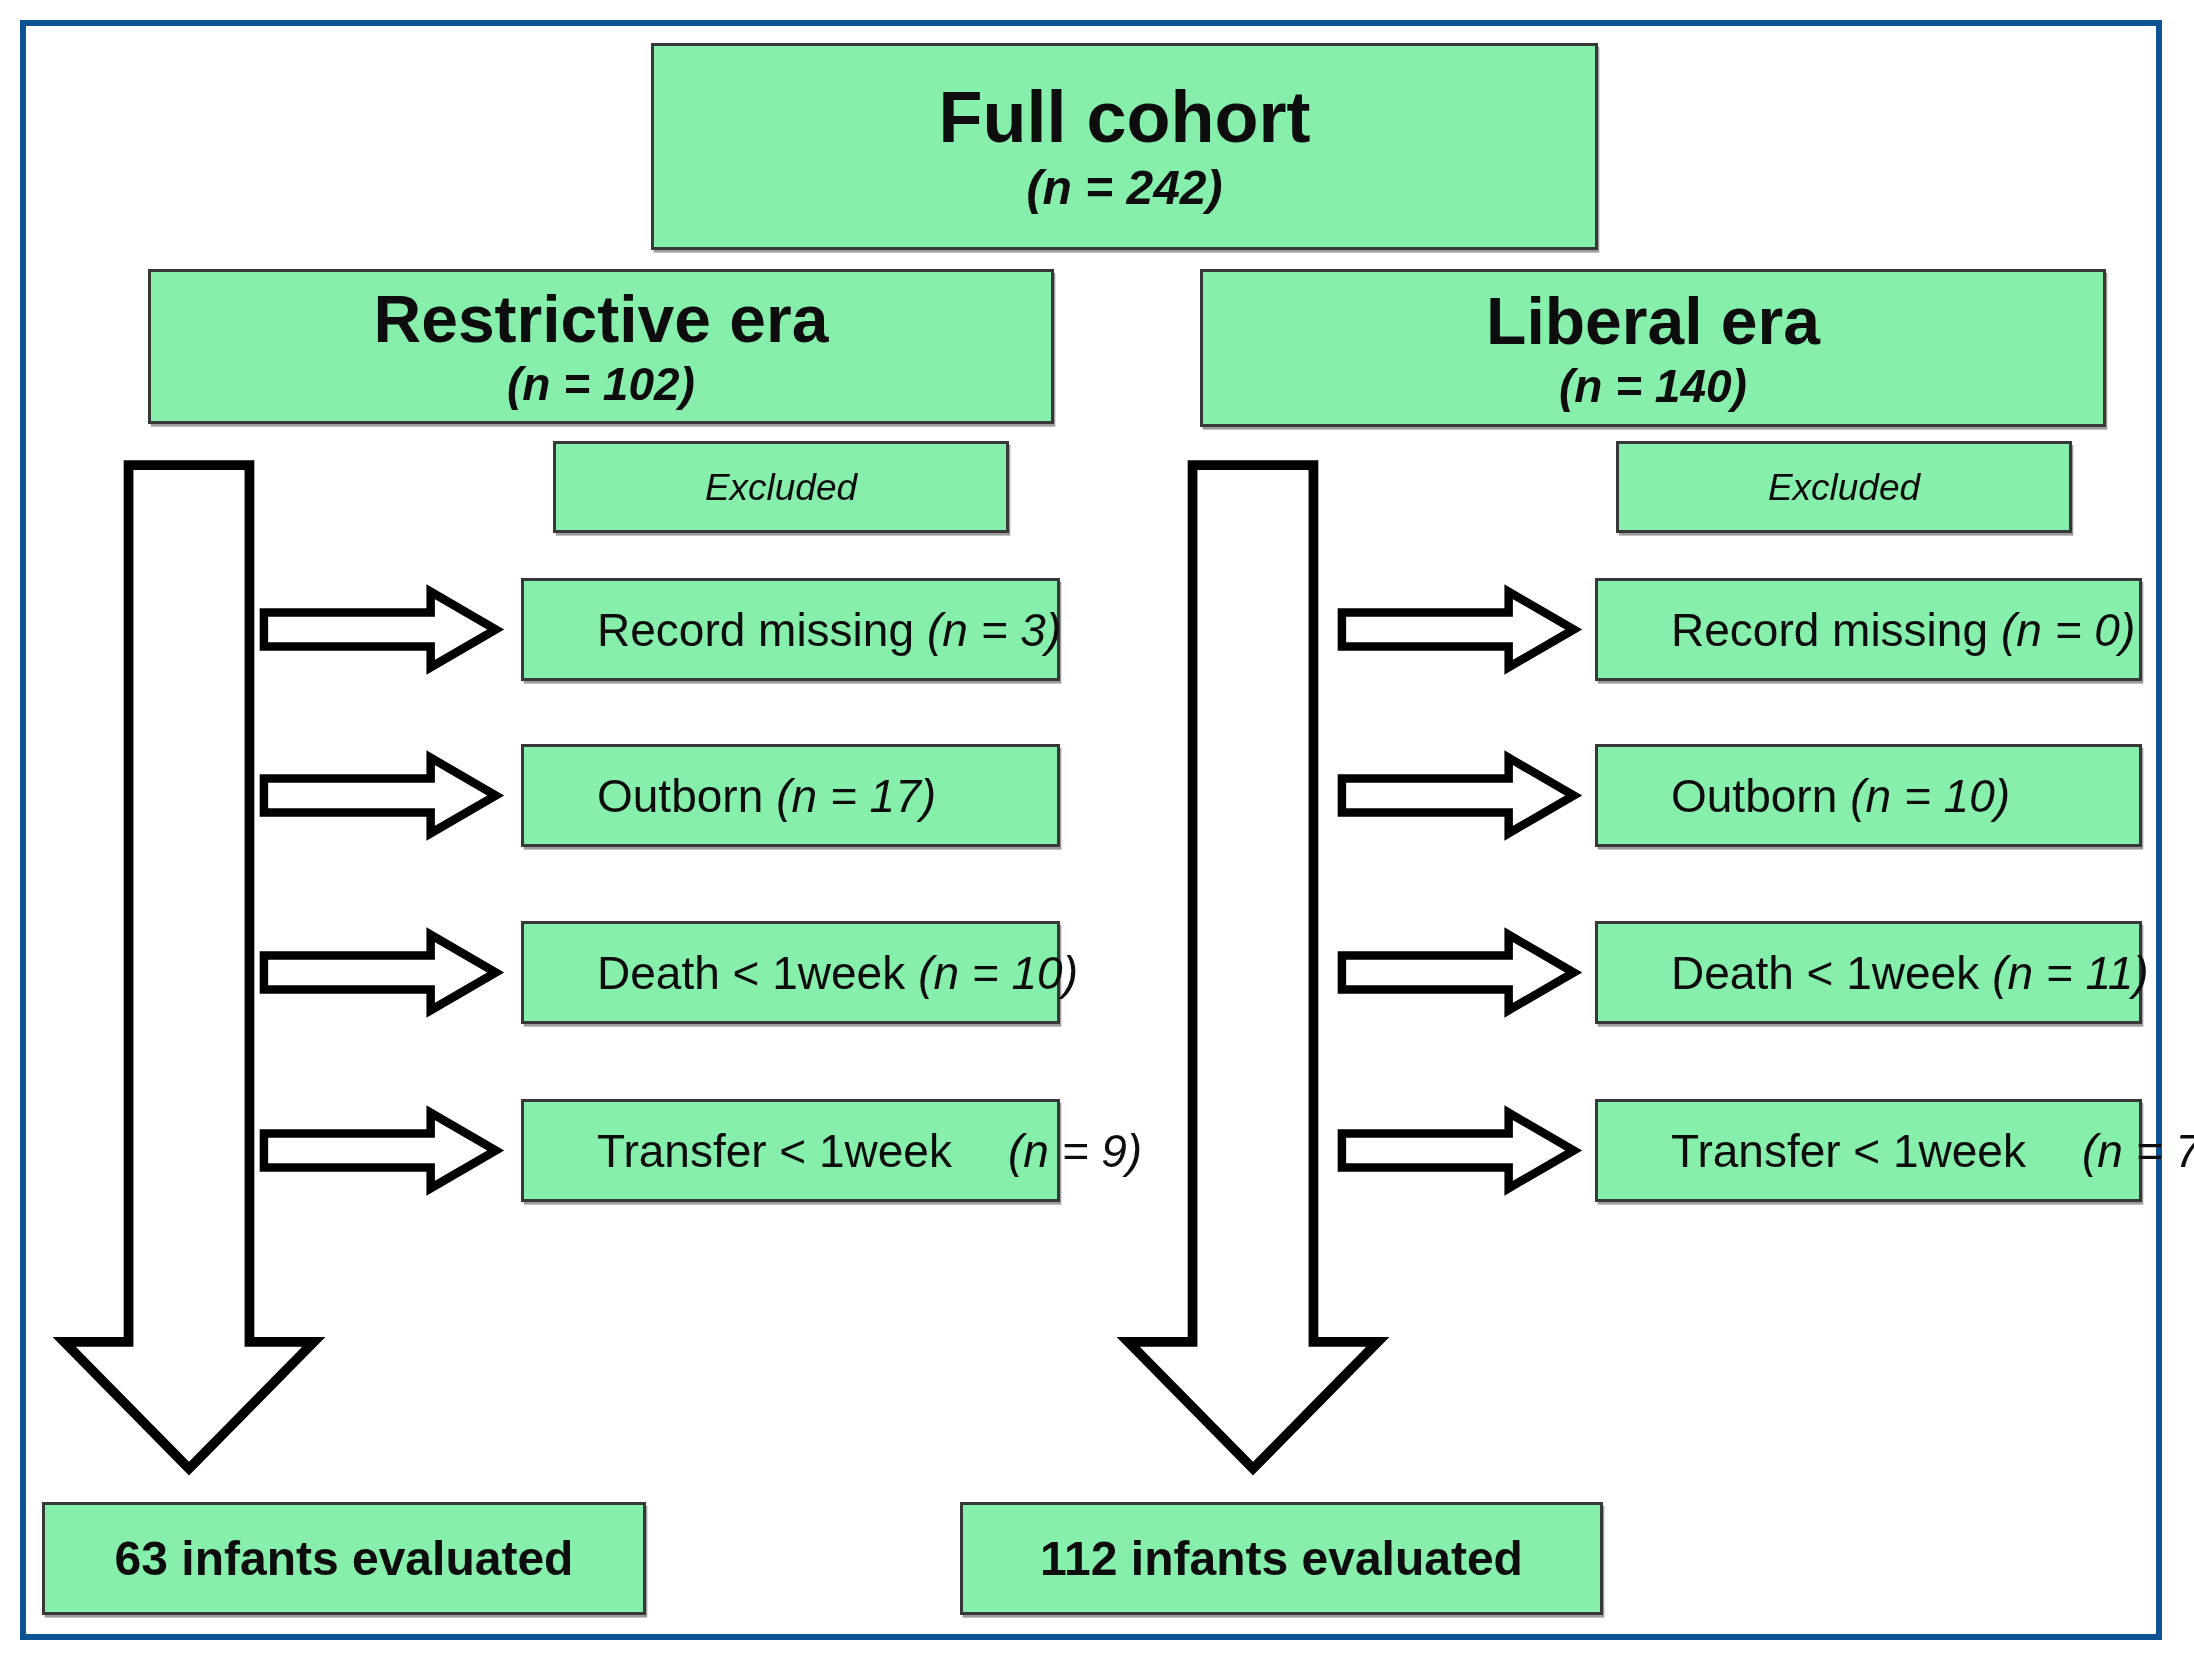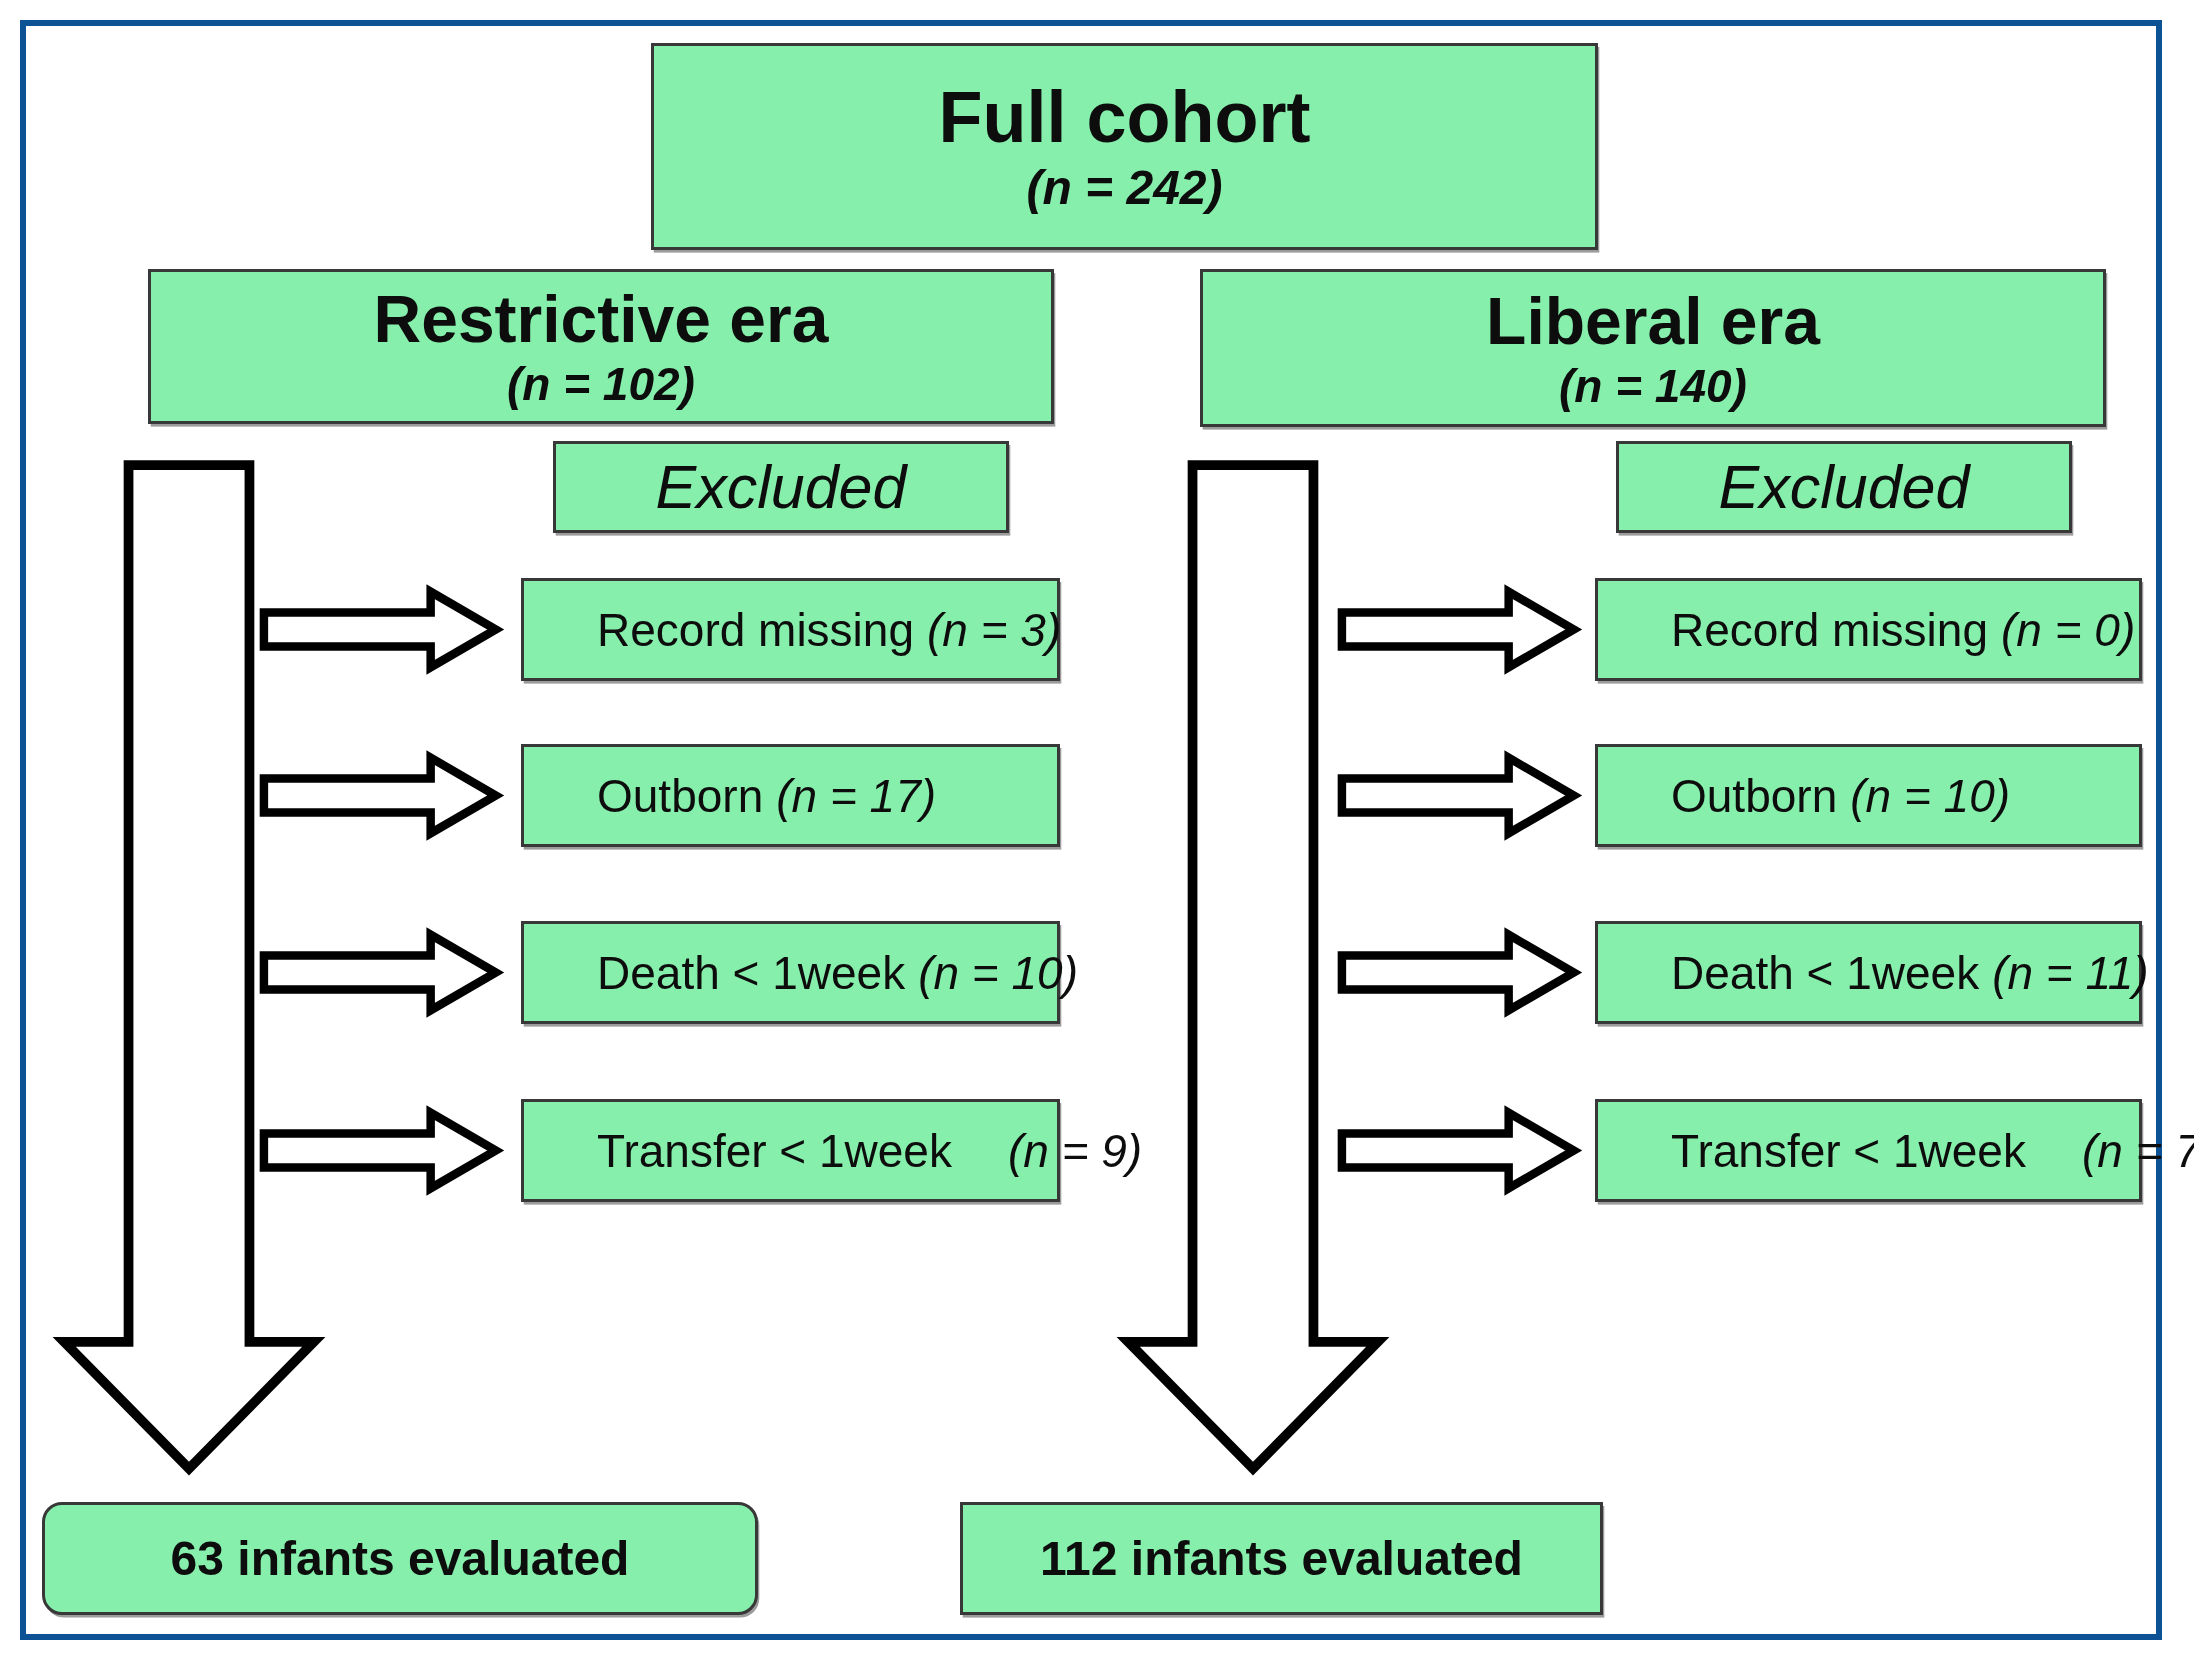--- a/index.html
+++ b/index.html
@@ -63,21 +63,21 @@
   }
   .n-era {
     font-size: 46px;
     font-weight: bold;
     font-style: italic;
     line-height: 1.0;
   }
   .excluded-left  { left: 553px;  top: 441px; width: 456px; height: 92px; }
   .excluded-right { left: 1616px; top: 441px; width: 456px; height: 92px; }
   .excluded-text {
-    font-size: 61px;
+    font-size: 37px;
     font-style: italic;
     line-height: 1.0;
   }
   .exclusion {
     height: 103px;
     justify-content: flex-start;
     padding-left: 29px;
   }
   .excl-l { left: 521px;  width: 539px; }
   .excl-r { left: 1595px; width: 547px; }
@@ -91,21 +91,21 @@
     white-space: nowrap;
     margin-left: 44px;
   }
   .excl-n {
     font-size: 46px;
     font-style: italic;
     line-height: 1.0;
     margin-left: 13px;
     white-space: nowrap;
   }
-  .outcome-left  { left: 42px;   top: 1502px; width: 716px; height: 113px; border-radius: 20px; }
+  .outcome-left  { left: 42px;   top: 1502px; width: 604px; height: 113px; }
   .outcome-right { left: 960px; top: 1502px; width: 643px; height: 113px; }
   .outcome-text {
     font-size: 48px;
     font-weight: bold;
     line-height: 1.0;
   }
   .arrow-svg {
     position: absolute;
     overflow: visible;
   }

